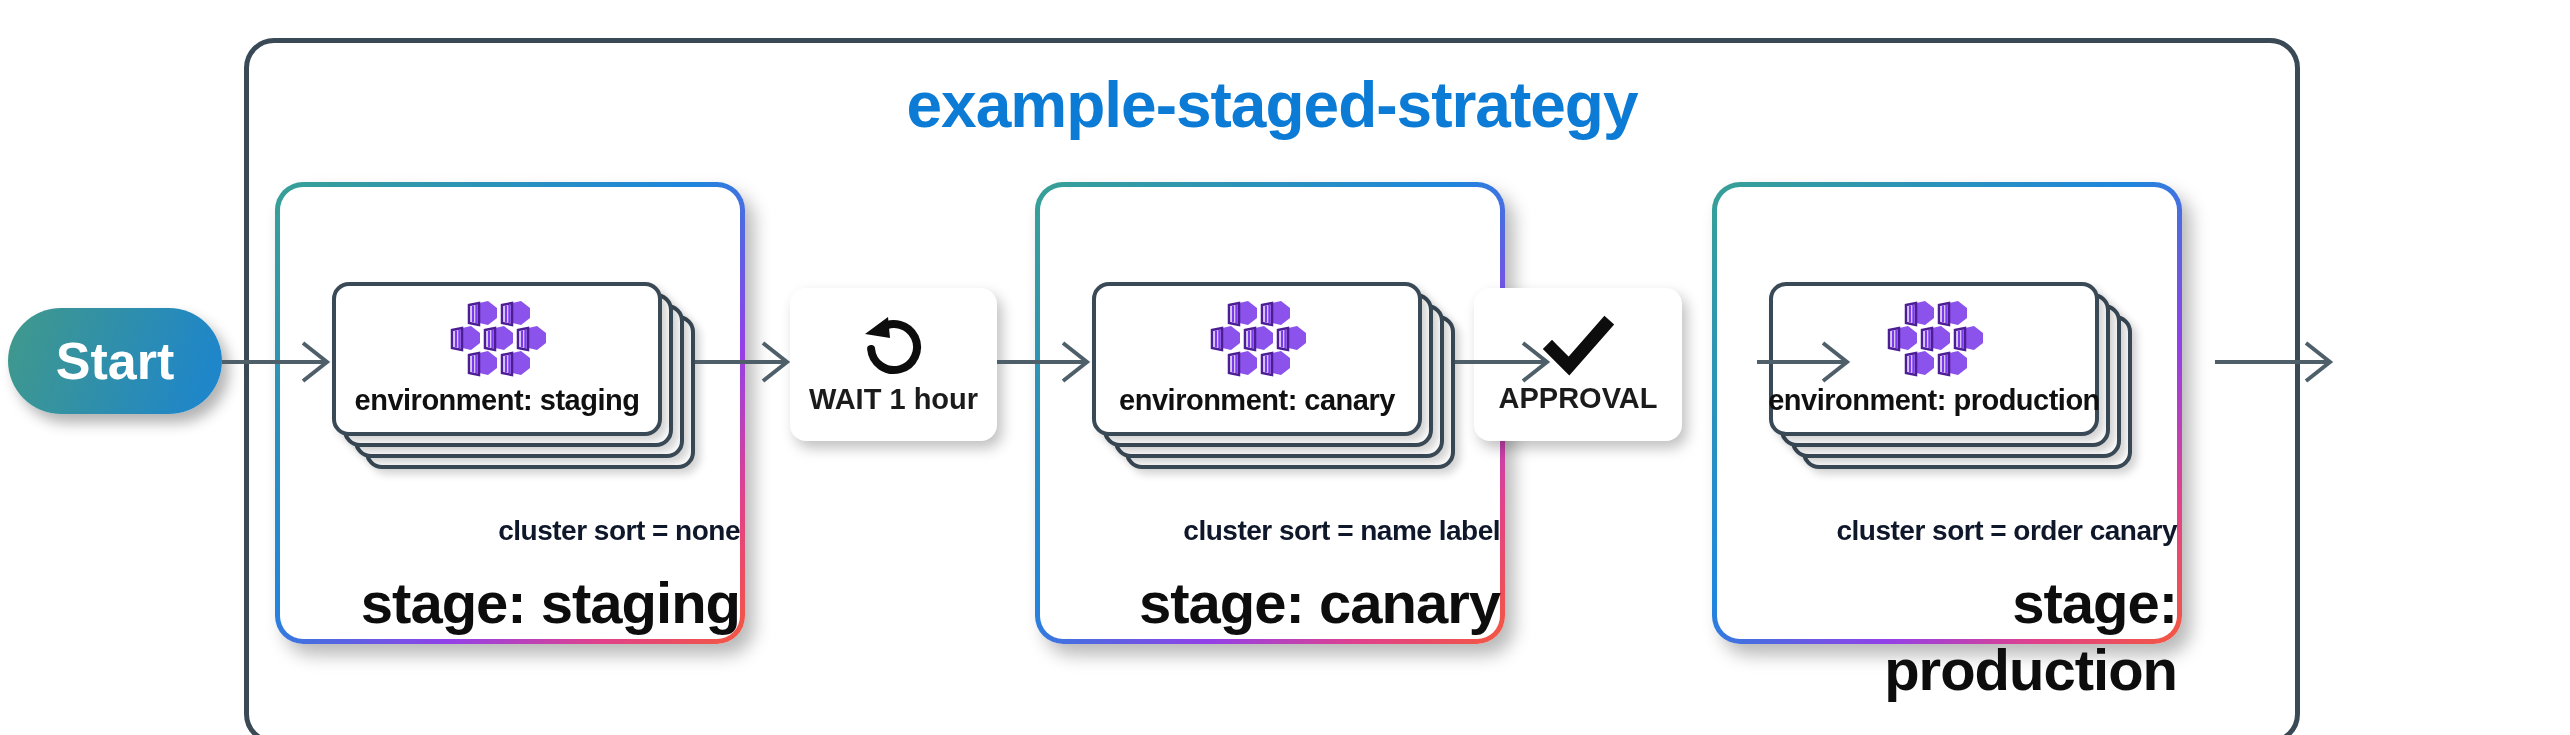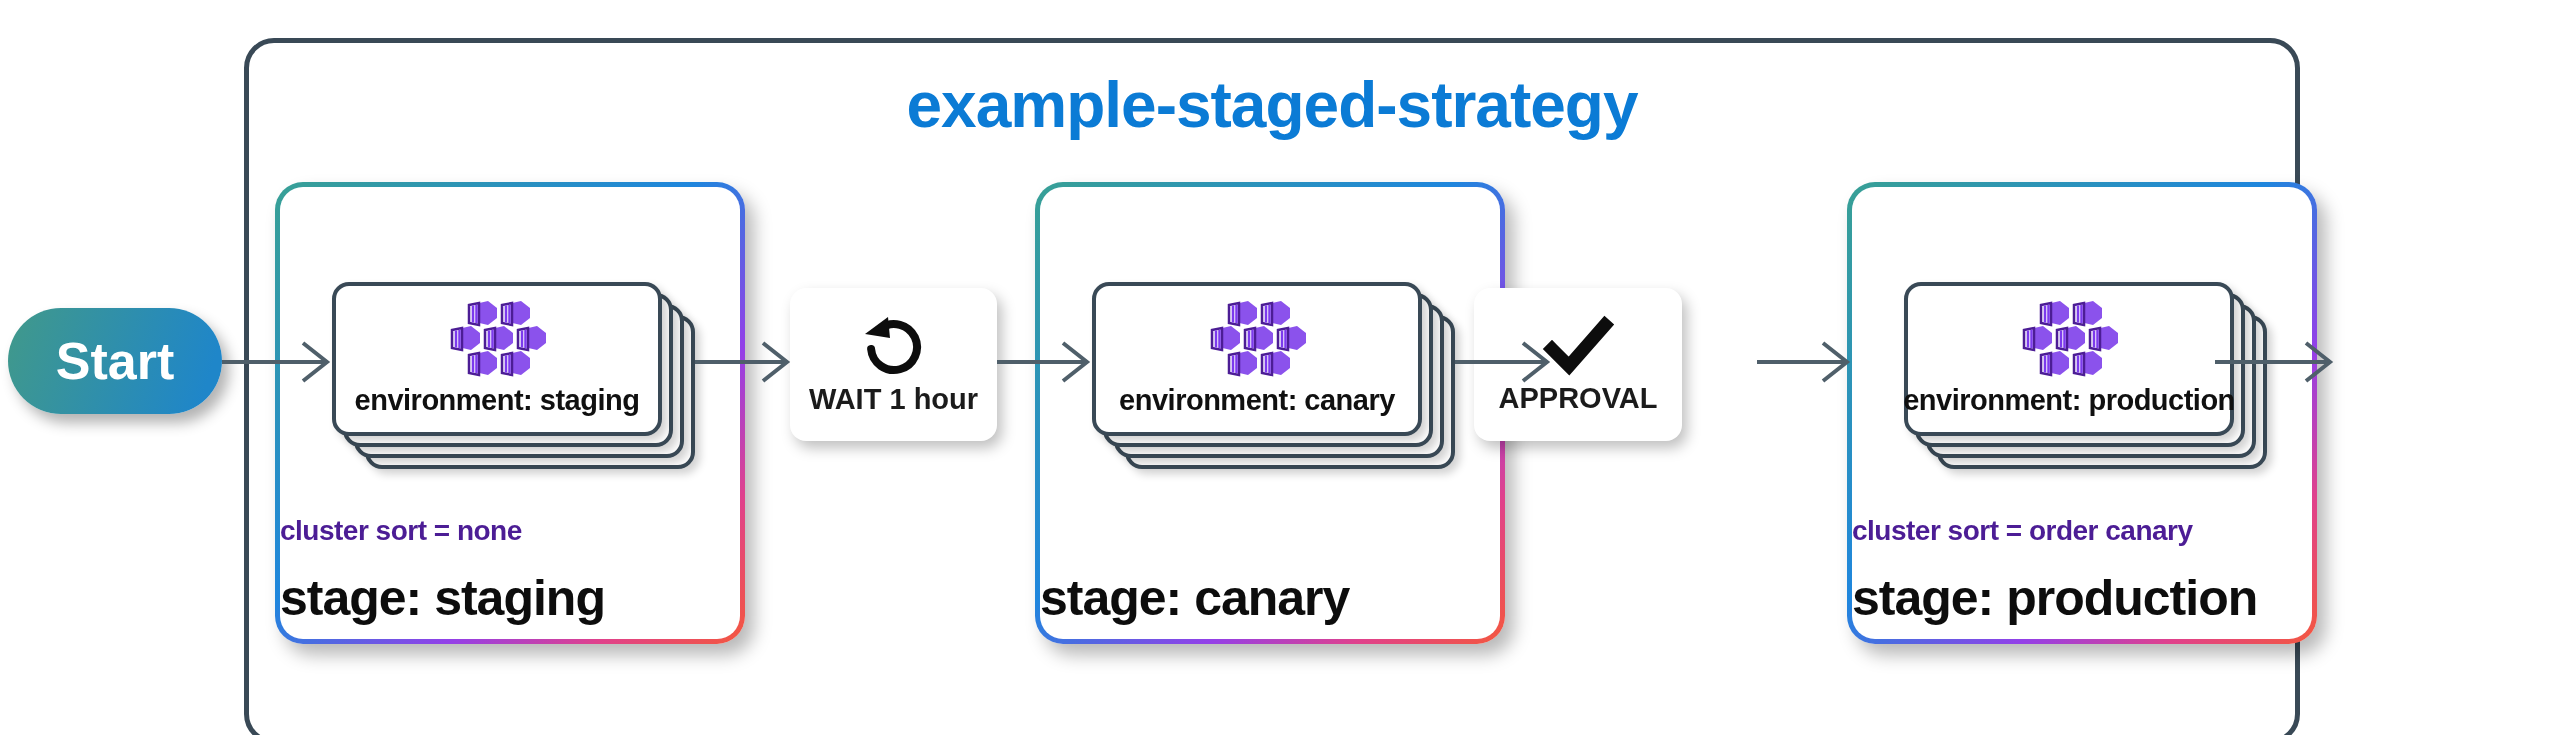--- a/index.html
+++ b/index.html
@@ -17,38 +17,38 @@
     font-size:64px;font-weight:bold;letter-spacing:-1px;color:#0b7bd5;
   }
   
   .stage{
     position:absolute;top:158px;width:470px;height:462px;border-radius:28px;padding:5px;
     box-sizing:border-box;
     background:linear-gradient(135deg,#38a095 0%,#1f86dd 45%,#9340e8 68%,#e0418c 84%,#f4583d 100%);
     box-shadow:9px 11px 18px rgba(0,0,0,.28);
   }
   .stage-inner{position:relative;width:100%;height:100%;background:#fff;border-radius:23px;}
-  .stage-1{left:275px;} .stage-2{left:1035px;} .stage-3{left:1847px;}
+  .stage-1{left:275px;} .stage-2{left:1035px;} .stage-3{left:1712px;}
   
   .stack{position:absolute;left:52px;top:95px;width:363px;height:187px;padding-left:8px;}
   .layer{
     position:absolute;width:330px;height:154px;background:#fff;
     border:4px solid #394956;border-radius:17px;box-sizing:border-box;
     box-shadow:5px 5px 9px rgba(0,0,0,.18);
   }
   .l3{left:33px;top:33px;} .l2{left:22px;top:22px;} .l1{left:11px;top:11px;}
   .front{left:0;top:0;display:flex;flex-direction:column;align-items:center;justify-content:center;gap:7px;}
   .env-label{font-size:29px;font-weight:bold;color:#101010;letter-spacing:-0.5px;white-space:nowrap;}
   .cluster-sort{
-    position:absolute;left:0;top:328px;width:100%;text-align:left;
-    font-size:28px;font-weight:bold;color:#4c1d95;letter-spacing:-0.5px;
+    position:absolute;left:0;top:328px;width:100%;text-align:right;
+    font-size:28px;font-weight:bold;color:#0f172a;letter-spacing:-0.5px;
   }
   .stage-label{
-    position:absolute;left:0;top:382px;width:100%;text-align:left;
-    font-size:50px;font-weight:bold;color:#0d0d0d;letter-spacing:-1px;
+    position:absolute;left:0;top:382px;width:100%;text-align:right;
+    font-size:58px;font-weight:bold;color:#0d0d0d;letter-spacing:-1px;
   }
   
   .conn{
     position:absolute;top:264px;height:153px;background:#fff;border-radius:16px;
     box-shadow:5px 7px 14px rgba(0,0,0,.25);
     display:flex;flex-direction:column;align-items:center;justify-content:center;gap:6px;
     box-sizing:border-box;
   }
   .conn-wait{left:790px;width:207px;} .conn-approval{left:1474px;width:208px;}
   .conn-label{font-size:29px;font-weight:700;color:#1b1b1b;white-space:nowrap;}
@@ -130,20 +130,21 @@
         <div class="layer l3"></div>
         <div class="layer l2"></div>
         <div class="layer l1"></div>
         <div class="layer front">
           <svg width="104" height="76" viewBox="0 0 104 76">
               <use href="#cluster-icon-group"></use>
             </svg>
           <div class="env-label">environment: canary</div>
         </div>
       </div>
+      <div class="cluster-sort">cluster sort = name label</div>
       <div class="stage-label">stage: canary</div>
     </div>
   </div>
 
   <div class="conn conn-approval">
     <svg width="80" height="62" viewBox="0 0 80 62">
       <polyline points="14,35 31,52 67,11" fill="none" stroke="#0d0d0d" stroke-width="13" stroke-linecap="square"></polyline>
     </svg>
     <div class="conn-label">APPROVAL</div>
   </div>

